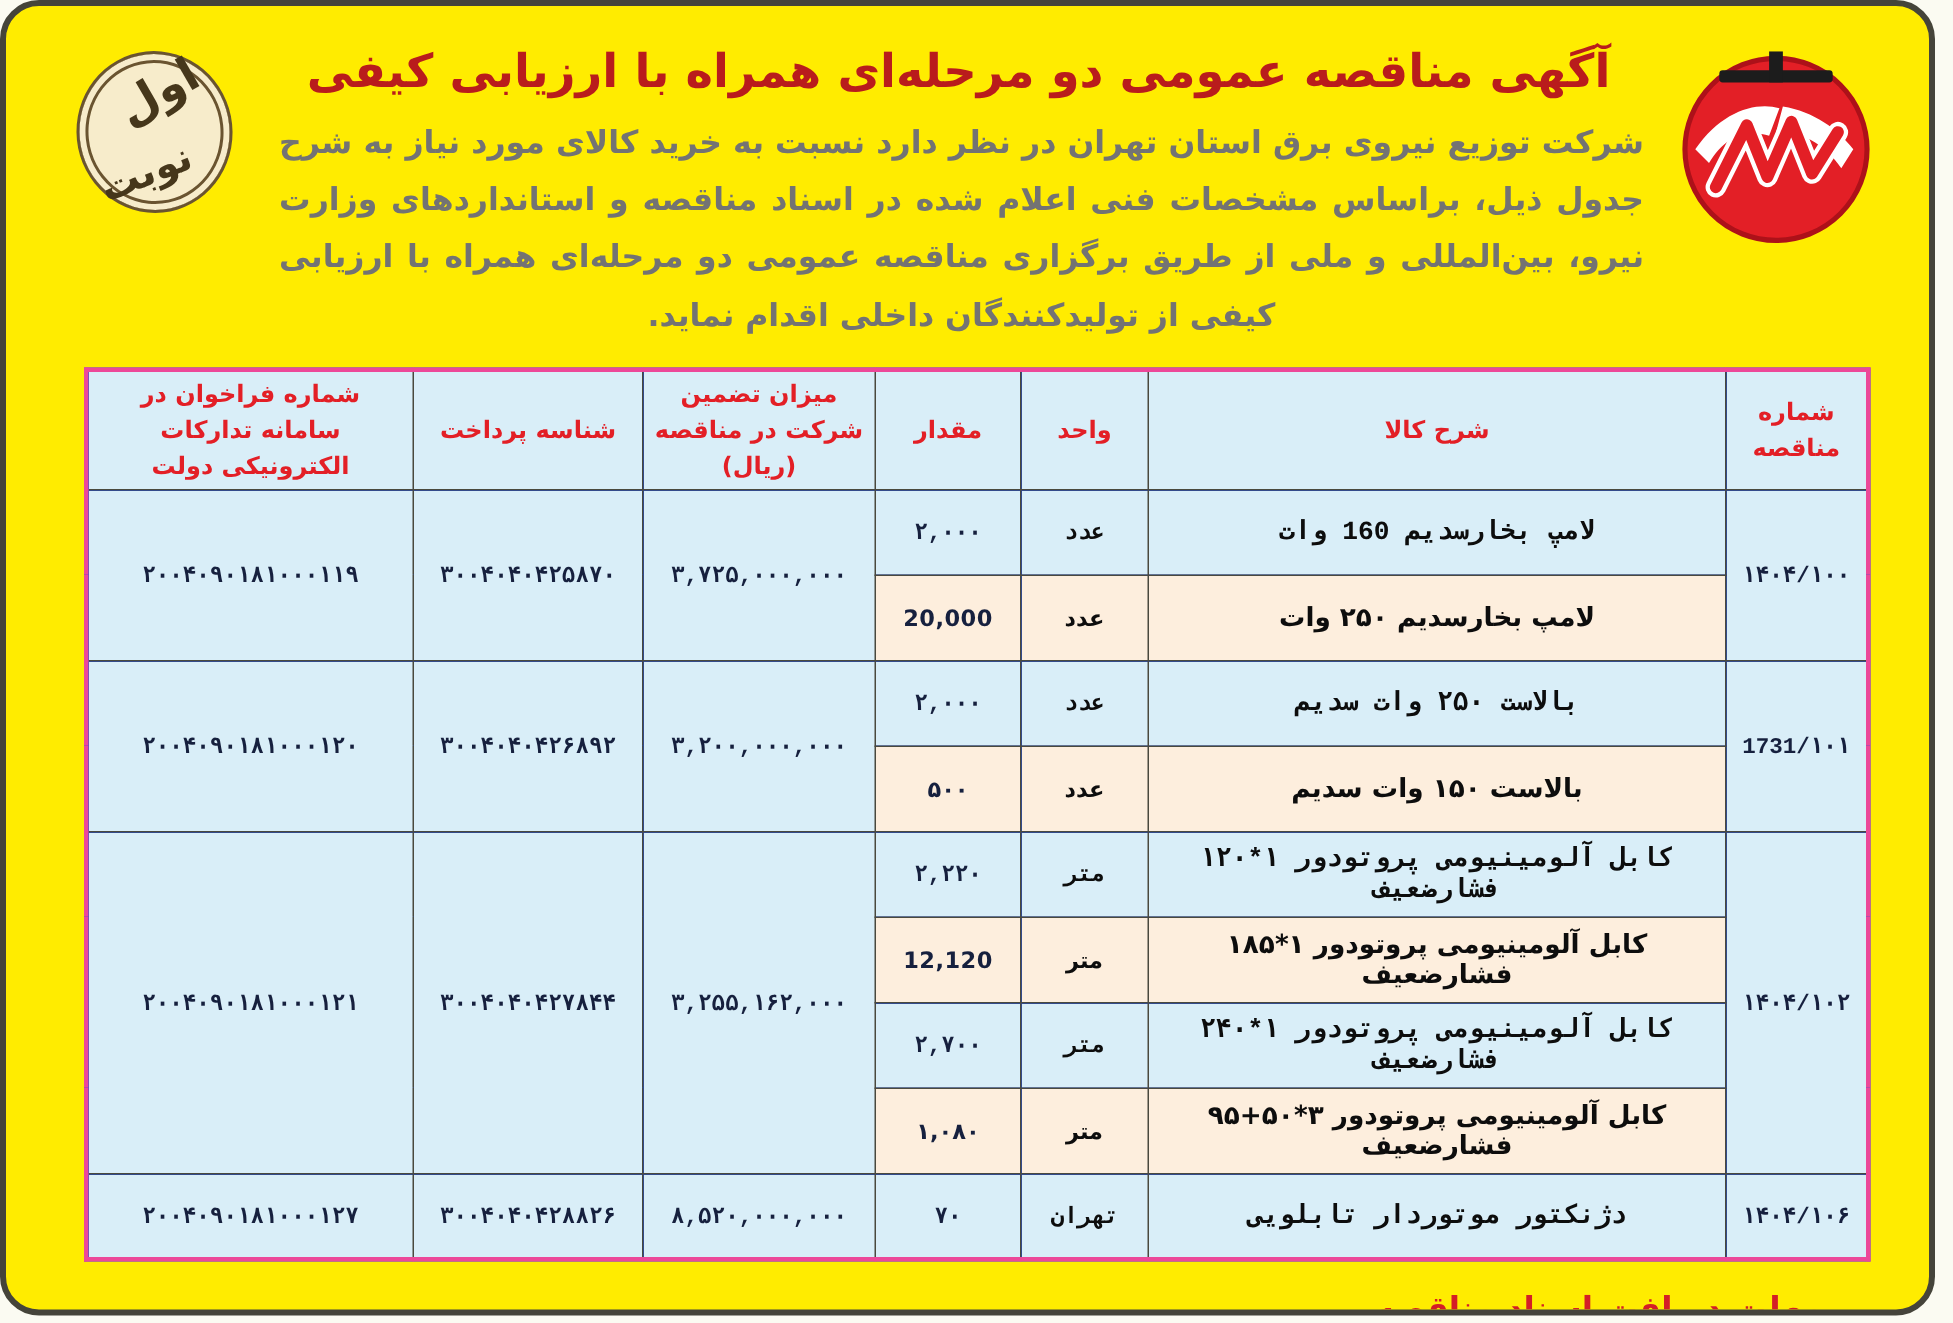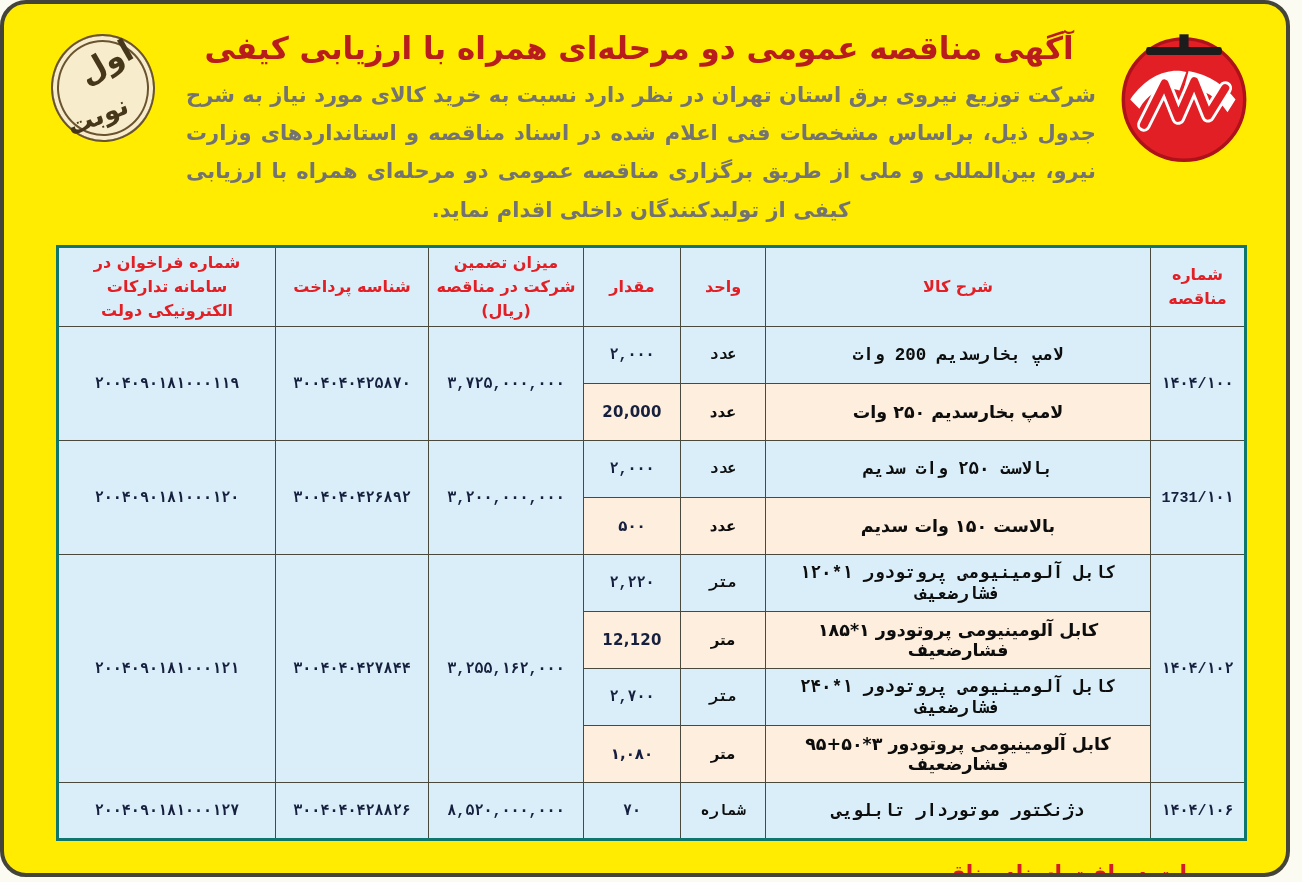--- a/index.html
+++ b/index.html
@@ -64,21 +64,21 @@
     margin: 10px 4px 0 8px;
   }
 
   
   table.tender {
     border-collapse: collapse;
     table-layout: fixed;
     direction: rtl;
     width: 1188px;
     margin: 16px 0 0 52px;
-    border: 3px solid #0f766e;
+    border: 3px solid #ec4899;
     background: #1d4ed8;
   }
   table.tender th, table.tender td {
     border: 1.6px solid #4a493e;
     text-align: center;
     vertical-align: middle;
     padding: 3px 6px;
     overflow: hidden;
   }
   table.tender thead tr { height: 68px; }
@@ -172,21 +172,21 @@
         <th>مقدار</th>
         <th>میزان تضمین شرکت در مناقصه (ریال)</th>
         <th>شناسه پرداخت</th>
         <th>شماره فراخوان در سامانه تدارکات الکترونیکی دولت</th>
       </tr>
     </thead>
     <tbody>
 
       <tr>
         <td class="num c-blue" rowspan="2">۱۴۰۴/۱۰۰</td>
-        <td class="desc c-blue">لامپ بخارسدیم 200 وات</td>
+        <td class="desc c-blue">لامپ بخارسدیم 160 وات</td>
         <td class="unit c-blue">عدد</td>
         <td class="num c-blue">۲,۰۰۰</td>
         <td class="num c-blue" rowspan="2">۳,۷۲۵,۰۰۰,۰۰۰</td>
         <td class="num c-blue" rowspan="2">۳۰۰۴۰۴۰۴۲۵۸۷۰</td>
         <td class="num c-blue" rowspan="2">۲۰۰۴۰۹۰۱۸۱۰۰۰۱۱۹</td>
       </tr>
       <tr>
         <td class="desc c-cream">لامپ بخارسدیم ۲۵۰ وات</td>
         <td class="unit c-cream">عدد</td>
         <td class="num c-cream">20,000</td>
@@ -228,21 +228,21 @@
       </tr>
       <tr>
         <td class="desc c-cream">کابل آلومینیومی پروتودور ۳*۵۰+۹۵ فشارضعیف</td>
         <td class="unit c-cream">متر</td>
         <td class="num c-cream">۱,۰۸۰</td>
       </tr>
 
       <tr>
         <td class="num c-blue">۱۴۰۴/۱۰۶</td>
         <td class="desc c-blue">دژنکتور موتوردار تابلویی</td>
-        <td class="unit c-blue">شماره</td>
+        <td class="unit c-blue">تهران</td>
         <td class="num c-blue">۷۰</td>
         <td class="num c-blue">۸,۵۲۰,۰۰۰,۰۰۰</td>
         <td class="num c-blue">۳۰۰۴۰۴۰۴۲۸۸۲۶</td>
         <td class="num c-blue">۲۰۰۴۰۹۰۱۸۱۰۰۰۱۲۷</td>
       </tr>
     </tbody>
   </table>
 
 
   <div class="footer-line">مهلت دریافت اسناد مناقصه</div>

